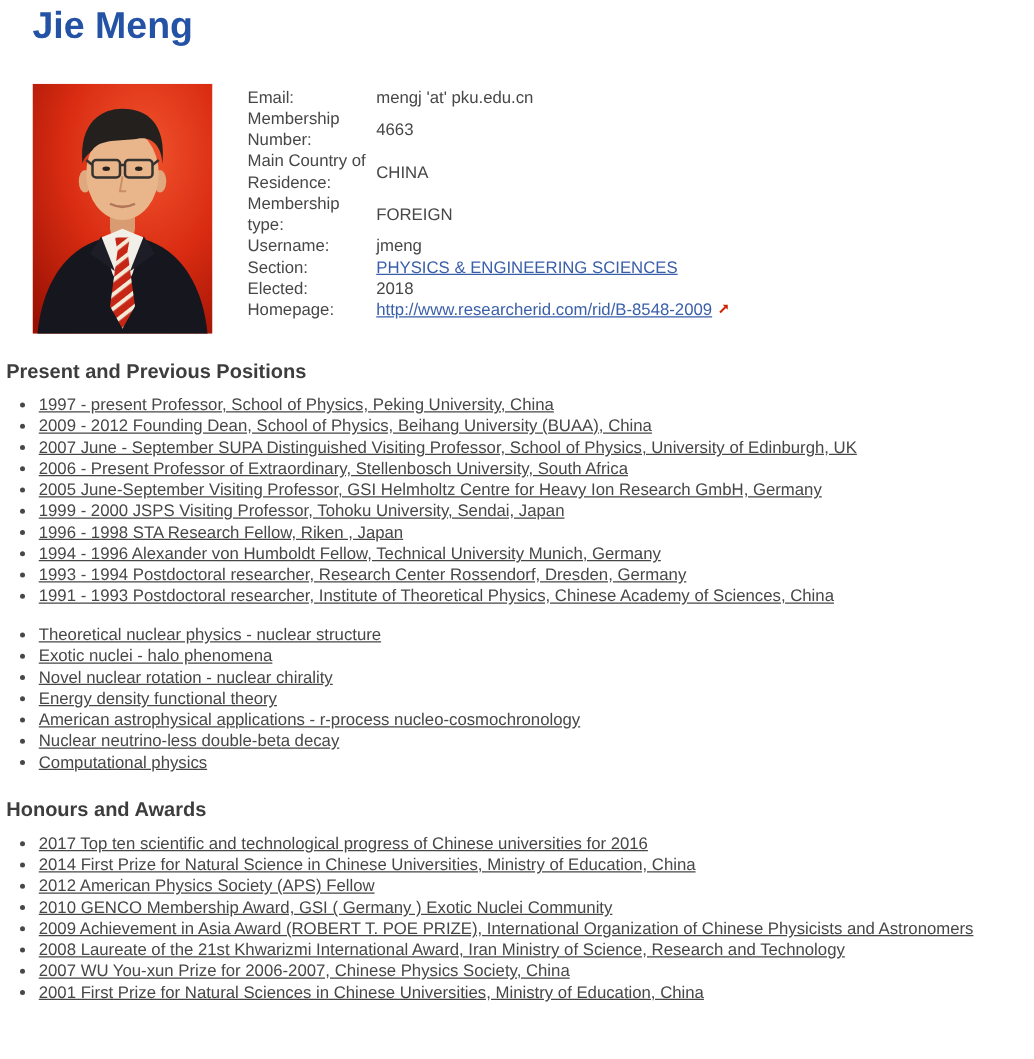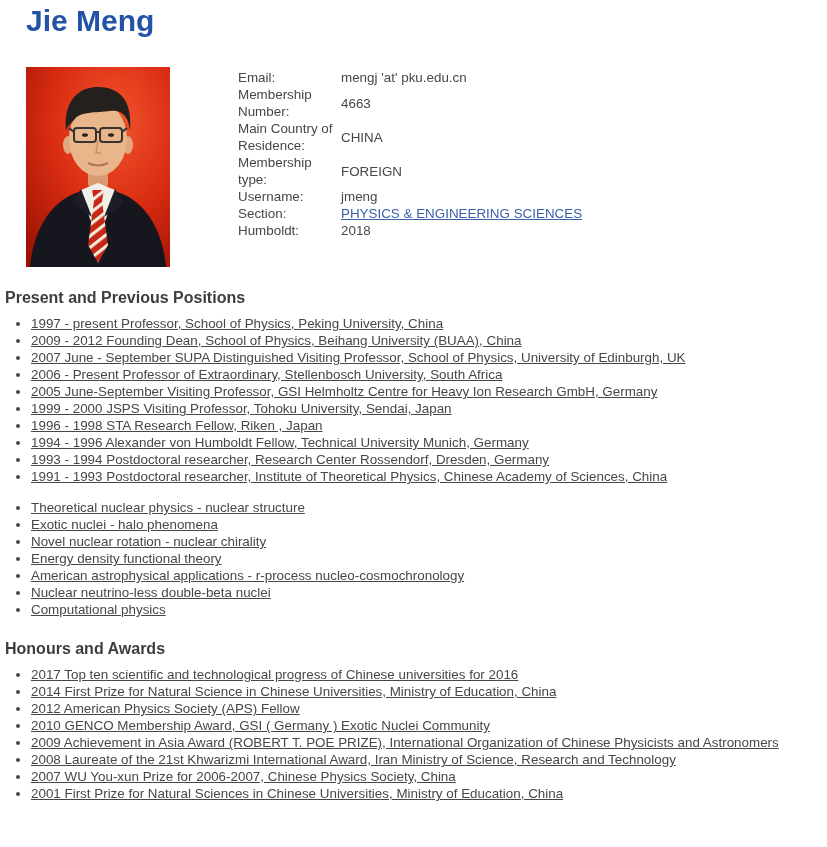--- a/index.html
+++ b/index.html
@@ -17,21 +17,20 @@
     margin: 0 0 33px 21px;
     font-size: 30px;
     line-height: 26px;
     font-weight: bold;
     color: #2453a6;
   }
   .profile {
     margin-left: 21px;
     display: flex;
     align-items: flex-start;
-    gap: 40px;
   }
   .photo {
     width: 144px;
     height: 200px;
     margin-right: 28px;
     flex: none;
     display: block;
   }
   table.info { border-collapse: collapse; margin-top: 2px; }
   table.info td {
@@ -130,24 +129,33 @@
     <td class="lbl">Username:</td>
     <td class="val">jmeng</td>
   </tr>
 
   <tr>
     <td class="lbl">Section:</td>
     <td class="val"><a href="#">PHYSICS &amp; ENGINEERING SCIENCES</a></td>
   </tr>
 
   <tr>
-    <td class="lbl">Humboldt:</td>
+    <td class="lbl">Elected:</td>
     <td class="val">2018</td>
   </tr>
 
+  <tr>
+    <td class="lbl">Homepage:</td>
+    <td class="val"><a href="#">http://www.researcherid.com/rid/B-8548-2009</a>
+  <svg class="ext" width="8" height="8" viewBox="0 0 8 8" aria-hidden="true">
+    <path d="M1 7 L5.4 2.6" stroke="#cc2200" stroke-width="1.6" fill="none"></path>
+    <path d="M3.2 0.8 L7.2 0.8 L7.2 4.8 Z" fill="#cc2200"></path>
+  </svg>
+</td>
+  </tr>
 </tbody>
   </table>
 </div>
 
 <div id="sections">
   <section>
     <h3>Present and Previous Positions</h3>
     <ul>
   <li>1997 - present Professor, School of Physics, Peking University, China</li>
 
@@ -176,21 +184,21 @@
   <li>Theoretical nuclear physics - nuclear structure</li>
 
   <li>Exotic nuclei - halo phenomena</li>
 
   <li>Novel nuclear rotation - nuclear chirality</li>
 
   <li>Energy density functional theory</li>
 
   <li>American astrophysical applications - r-process nucleo-cosmochronology</li>
 
-  <li>Nuclear neutrino-less double-beta nuclei</li>
+  <li>Nuclear neutrino-less double-beta decay</li>
 
   <li>Computational physics</li>
 </ul>
   </section>
 
   <section>
     <h3>Honours and Awards</h3>
     <ul>
   <li>2017 Top ten scientific and technological progress of Chinese universities for 2016</li>
 

